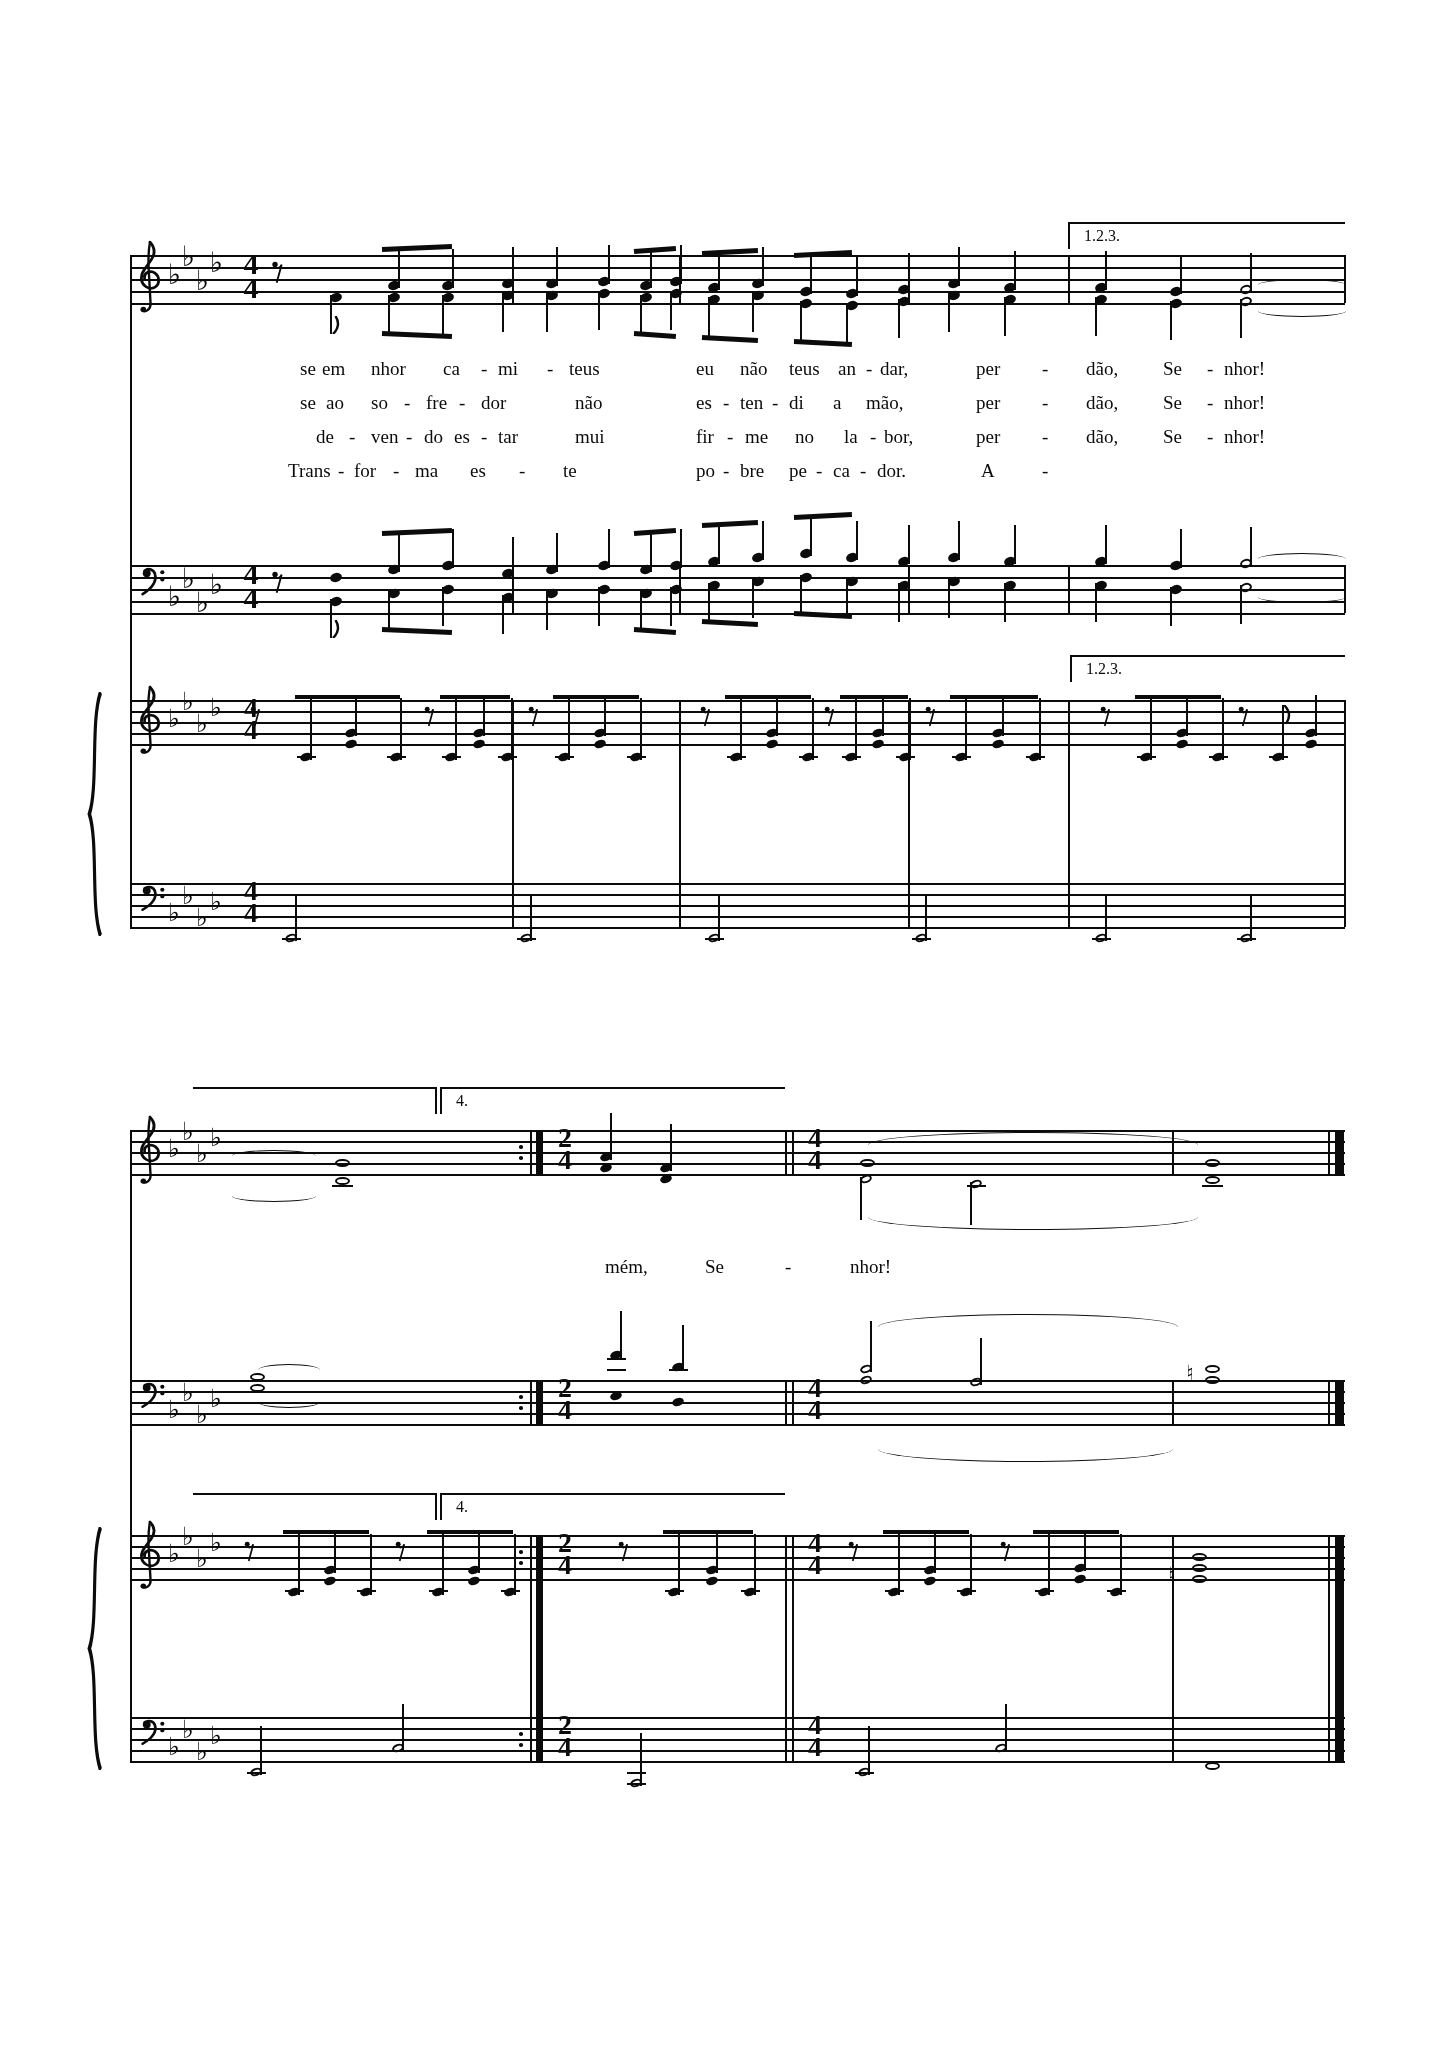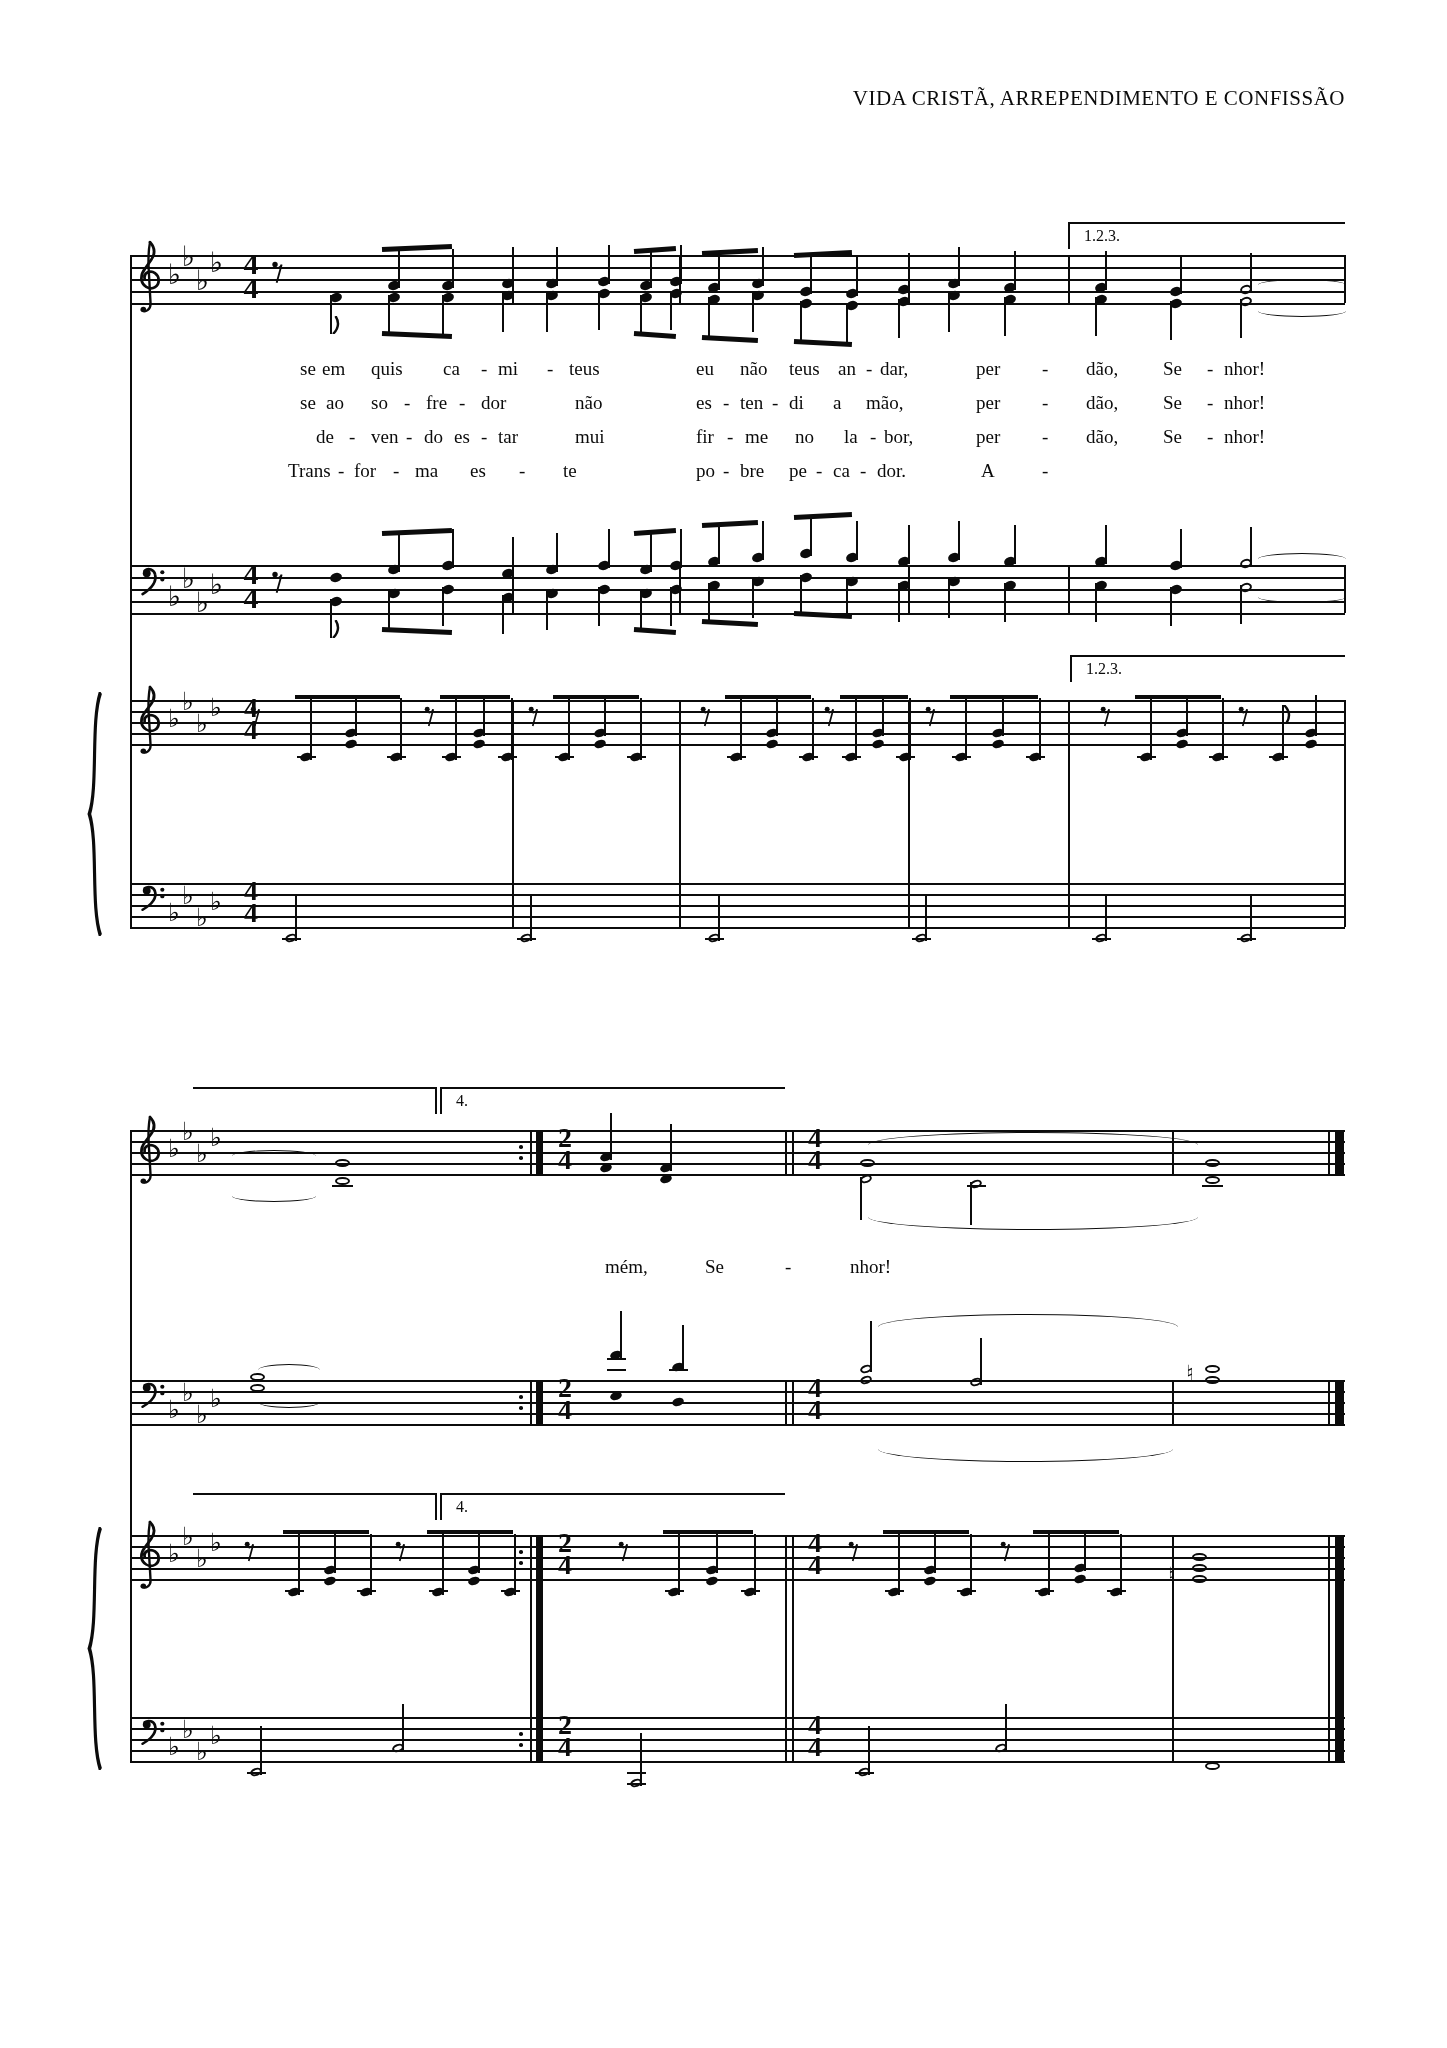--- a/index.html
+++ b/index.html
@@ -10,21 +10,20 @@
   #score div{position:absolute;}
   .lyric{position:absolute;font-size:19px;white-space:nowrap;}
   .volta-label{position:absolute;font-size:16px;}
   .ts{position:absolute;font-weight:bold;text-align:center;width:34px;}
   .flat,.nat{position:absolute;line-height:1;font-family:"DejaVu Sans", sans-serif;}
 </style>
 </head>
 <body>
 
 <div id="page">
-  <div id="header-title">VIDA CRISTÃ, ARREPENDIMENTO E CONFISSÃO</div>
   <div id="score">
       <div style="left: 130px; top: 255px; width: 1215px; height: 1.5px; background: rgb(11, 11, 11);"></div>
       <div style="left: 130px; top: 267px; width: 1215px; height: 1.5px; background: rgb(11, 11, 11);"></div>
       <div style="left: 130px; top: 279px; width: 1215px; height: 1.5px; background: rgb(11, 11, 11);"></div>
       <div style="left: 130px; top: 291px; width: 1215px; height: 1.5px; background: rgb(11, 11, 11);"></div>
       <div style="left: 130px; top: 303px; width: 1215px; height: 1.5px; background: rgb(11, 11, 11);"></div>
       <div style="left: 136px; top: 240px; width: 28px; height: 80px;"><svg width="100%" height="100%" viewBox="0 0 26 76" preserveAspectRatio="none">
           <path d="M13 2 C 17.5 7 18 13 14 19 L 8.5 27 C 3.5 33.5 4 41 9.5 44.5 C 15.5 48 21.5 44 21 37.5 C 20.6 32 15.5 29 11.5 30.5 C 8.8 31.6 7.5 34 8 36.5" fill="none" stroke="#0b0b0b" stroke-width="2.6" stroke-linecap="round"></path>
           <path d="M13 2 C 11.5 10 11.3 18 11.8 28 L 13.5 60 C 13.9 66 8.5 69.5 5.5 66.5" fill="none" stroke="#0b0b0b" stroke-width="2.2" stroke-linecap="round"></path>
           <circle cx="6.8" cy="66" r="2.6" fill="#0b0b0b"></circle>
@@ -660,21 +659,21 @@
       <div style="left: 440px; top: 1493px; width: 1.7px; height: 27px; background: rgb(11, 11, 11);"></div>
       <div class="volta-label" style="left: 456px; top: 1498px;">4.</div>
       <div style="left: 86px; top: 692px; width: 18px; height: 244px;"><svg width="100%" height="100%" viewBox="0 0 16 100" preserveAspectRatio="none">
           <path d="M13 0 C 4 12 11 38 3 50 C 11 62 4 88 13 100" fill="none" stroke="#0b0b0b" stroke-width="2.8"></path>
         </svg></div>
       <div style="left: 86px; top: 1527px; width: 18px; height: 243px;"><svg width="100%" height="100%" viewBox="0 0 16 100" preserveAspectRatio="none">
           <path d="M13 0 C 4 12 11 38 3 50 C 11 62 4 88 13 100" fill="none" stroke="#0b0b0b" stroke-width="2.8"></path>
         </svg></div>
       <div class="lyric" style="left: 300px; top: 358px;">se</div>
       <div class="lyric" style="left: 322px; top: 358px;">em</div>
-      <div class="lyric" style="left: 371px; top: 358px;">quis</div>
+      <div class="lyric" style="left: 371px; top: 358px;">nhor</div>
       <div class="lyric" style="left: 443px; top: 358px;">ca</div>
       <div class="lyric" style="left: 481px; top: 358px;">-</div>
       <div class="lyric" style="left: 498px; top: 358px;">mi</div>
       <div class="lyric" style="left: 547px; top: 358px;">-</div>
       <div class="lyric" style="left: 569px; top: 358px;">teus</div>
       <div class="lyric" style="left: 696px; top: 358px;">eu</div>
       <div class="lyric" style="left: 740px; top: 358px;">não</div>
       <div class="lyric" style="left: 789px; top: 358px;">teus</div>
       <div class="lyric" style="left: 838px; top: 358px;">an</div>
       <div class="lyric" style="left: 866px; top: 358px;">-</div>

